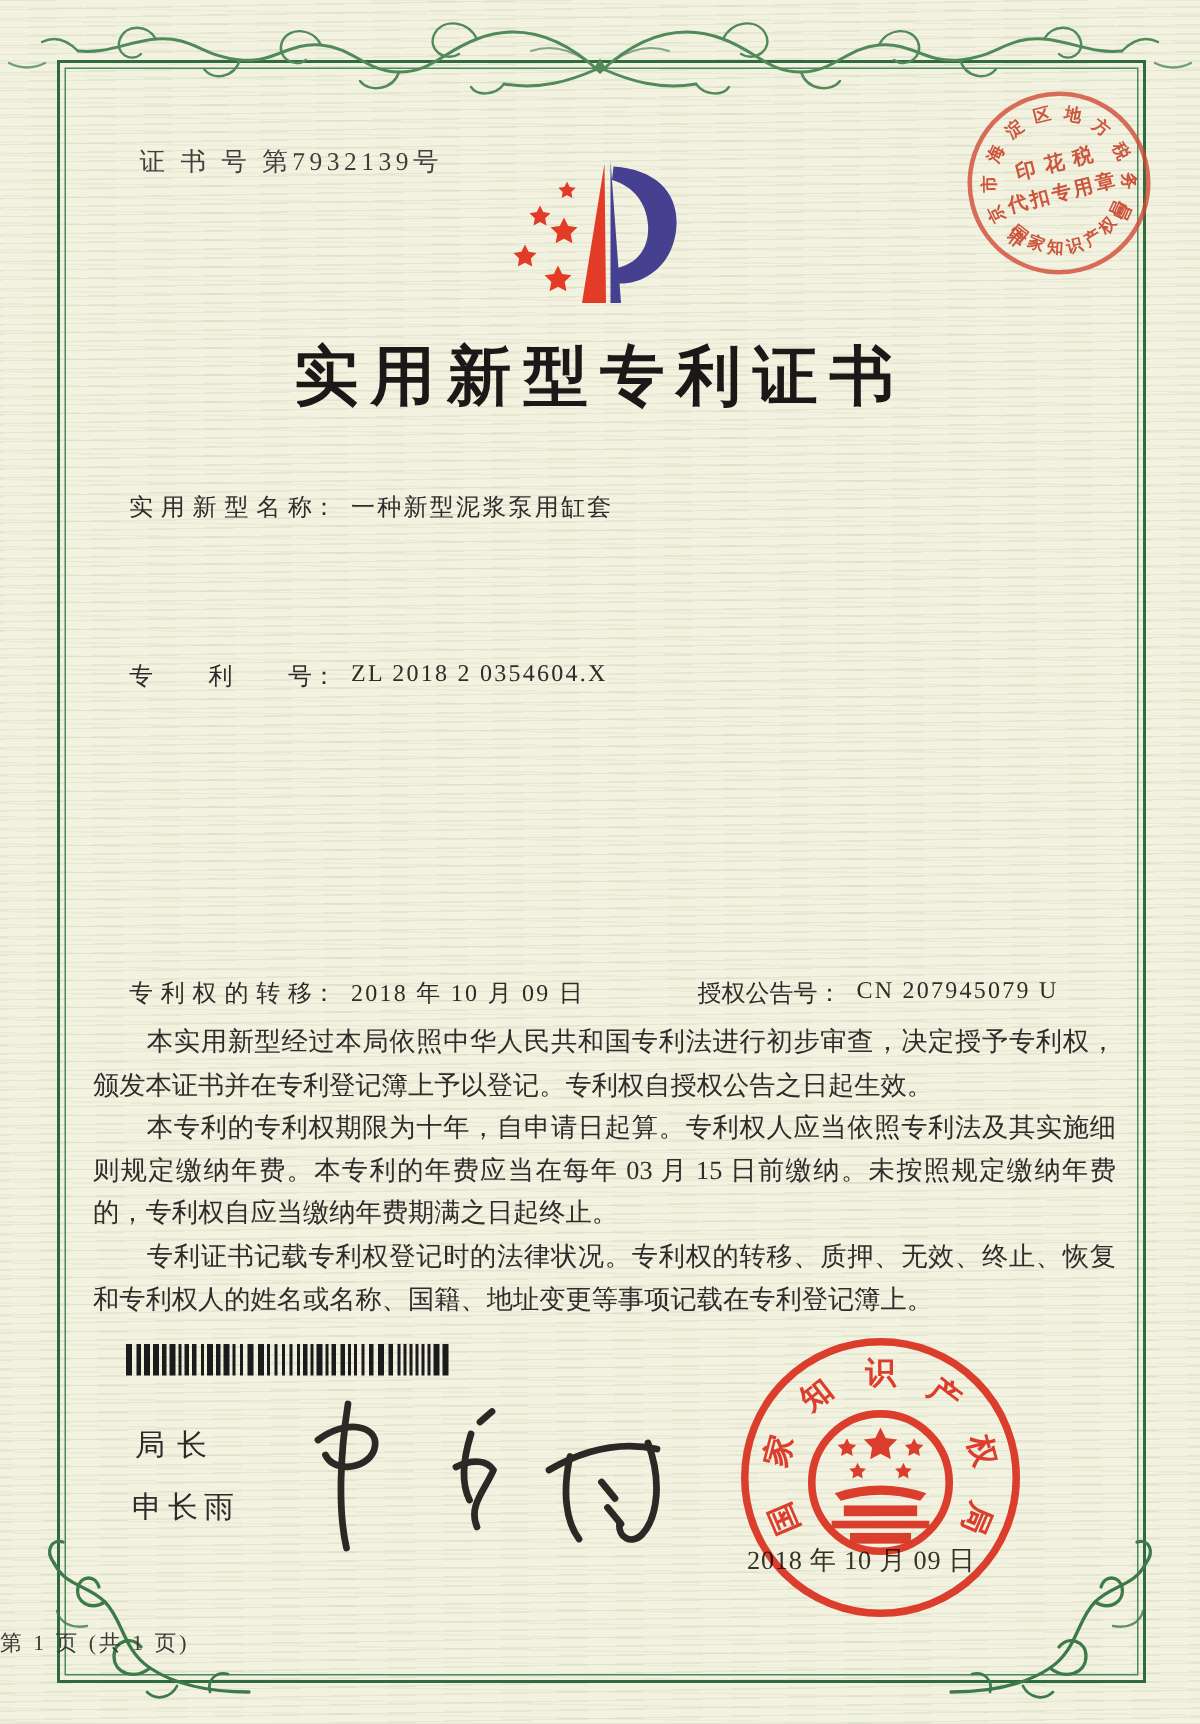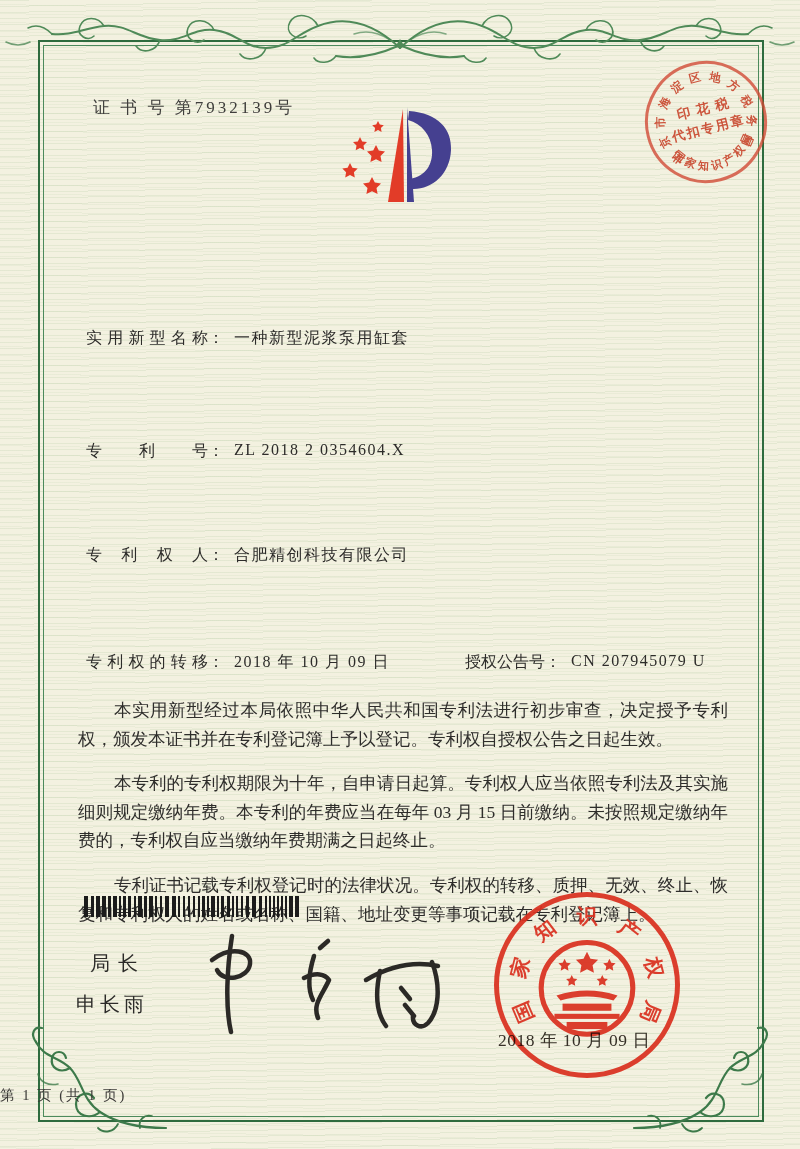--- a/index.html
+++ b/index.html
@@ -19,25 +19,25 @@
   .title{position:absolute;left:0;right:0;top:222px;text-align:center;
     font-size:43px;font-weight:700;letter-spacing:8px;color:#1a1917;}
   .frow{position:absolute;left:86px;font-size:16px;color:#2d2c2a;white-space:nowrap;}
   .flabel{display:inline-block;width:122px;text-align:justify;text-align-last:justify;vertical-align:top;}
   .fcolon{display:inline-block;margin:0 10px 0 0;vertical-align:top;}
   .fvalue{letter-spacing:1.5px;vertical-align:top;}
   .fvalue.wrap{display:inline-block;white-space:normal;width:478px;line-height:31px;}
   .fcol2{position:absolute;left:379px;top:0;}
   .paras{position:absolute;left:62px;top:680px;width:682px;font-size:17.5px;
     line-height:28.6px;text-align:justify;color:#2e2d2b;}
-  .paras p{margin:16px;text-indent:2.05em;}
+  .paras p{margin:0;text-indent:2.05em;}
   .barcode{position:absolute;left:84px;top:896px;width:222px;height:21px;}
   .barcode i{position:absolute;top:0;bottom:0;background:#1b1b1b;}
   .signer-title{position:absolute;left:90px;top:950px;font-size:20px;letter-spacing:8px;color:#2c2b29;}
-  .signer-name{position:absolute;left:76px;top:991px;font-size:20px;letter-spacing:4px;color:#2c2b29;}
+  .signer-name{position:absolute;left:88px;top:991px;font-size:20px;letter-spacing:4px;color:#2c2b29;}
   .signature{position:absolute;left:198px;top:926px;width:256px;height:118px;}
   .stamp-tax{position:absolute;left:645px;top:61px;width:116px;height:116px;border-radius:50%;
     border:3px solid rgba(208,72,50,.85);color:#c9482f;transform:rotate(-14deg);opacity:.92;}
   .stamp-tax .mid1{position:absolute;left:0;right:0;top:36px;text-align:center;
     font-size:13.5px;font-weight:700;letter-spacing:6px;text-indent:6px;}
   .stamp-tax .mid2{position:absolute;left:0;right:0;top:56px;text-align:center;
     font-size:13px;font-weight:700;letter-spacing:2px;text-indent:2px;}
   .seal-issue{position:absolute;left:494px;top:892px;width:176px;height:176px;border-radius:50%;
     border:5px solid #da3120;color:#da3120;opacity:.93;font-weight:700;}
   .seal-emblem{position:absolute;left:50%;top:50%;transform:translate(-50%,-47%);width:104px;height:112px;}
@@ -132,29 +132,27 @@
         <span style="position: absolute; left: 50%; top: 50%; font-size: 11px; font-weight: 700; transform: translate(-50%, -50%) translate(-34.7px, 27.1px) rotate(412deg);">国</span>
         <span style="position: absolute; left: 50%; top: 50%; font-size: 11px; font-weight: 700; transform: translate(-50%, -50%) translate(-25px, 36.2px) rotate(394.667deg);">家</span>
         <span style="position: absolute; left: 50%; top: 50%; font-size: 11px; font-weight: 700; transform: translate(-50%, -50%) translate(-13.1px, 42px) rotate(377.333deg);">知</span>
         <span style="position: absolute; left: 50%; top: 50%; font-size: 11px; font-weight: 700; transform: translate(-50%, -50%) translate(0px, 44px) rotate(360deg);">识</span>
         <span style="position: absolute; left: 50%; top: 50%; font-size: 11px; font-weight: 700; transform: translate(-50%, -50%) translate(13.1px, 42px) rotate(342.667deg);">产</span>
         <span style="position: absolute; left: 50%; top: 50%; font-size: 11px; font-weight: 700; transform: translate(-50%, -50%) translate(25px, 36.2px) rotate(325.333deg);">权</span>
         <span style="position: absolute; left: 50%; top: 50%; font-size: 11px; font-weight: 700; transform: translate(-50%, -50%) translate(34.7px, 27.1px) rotate(308deg);">局</span>
       </div>
   </div>
 
+  <div class="title">实用新型专利证书</div>
 
   <div class="frow" style="top:328px">
     <span class="flabel">实用新型名称</span><span class="fcolon">：</span><span class="fvalue">一种新型泥浆泵用缸套</span>
   </div>
   <div class="frow" style="top:441px">
     <span class="flabel">专利号</span><span class="fcolon">：</span><span class="fvalue">ZL 2018 2 0354604.X</span>
-  </div>
-  <div class="frow" style="top:545px">
-    <span class="flabel">专利权人</span><span class="fcolon">：</span><span class="fvalue">合肥精创科技有限公司</span>
   </div>
   <div class="frow" style="top:652px">
     <span class="flabel">专利权的转移</span><span class="fcolon">：</span><span class="fvalue">2018 年 10 月 09 日</span>
     <span class="fcol2">
       <span>授权公告号</span><span class="fcolon">：</span><span class="fvalue">CN 207945079 U</span>
     </span>
   </div>
 
   <div class="paras">
     <p>本实用新型经过本局依照中华人民共和国专利法进行初步审查，决定授予专利权，颁发本证书并在专利登记簿上予以登记。专利权自授权公告之日起生效。</p>

